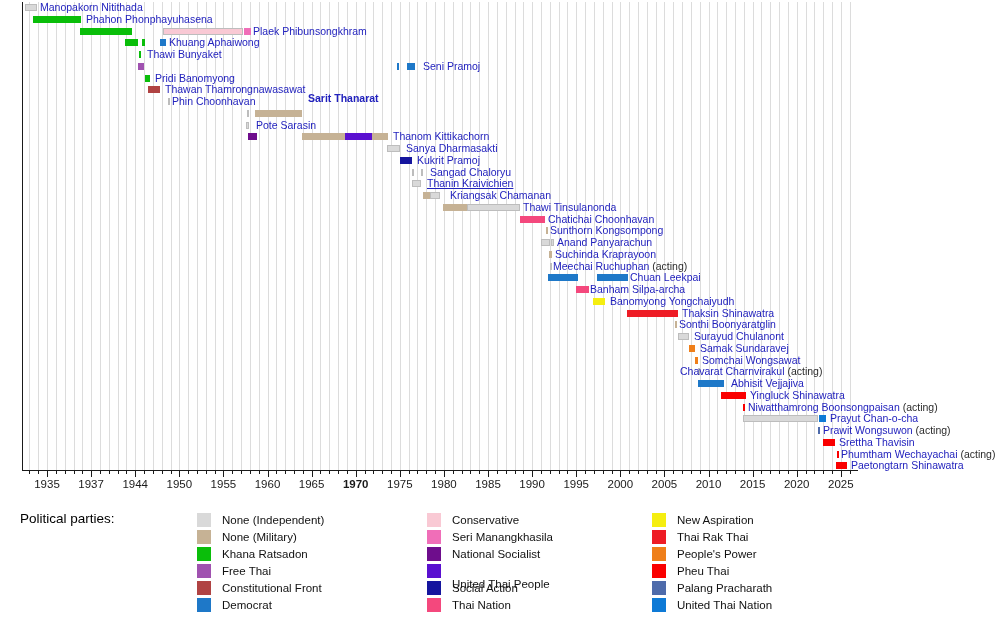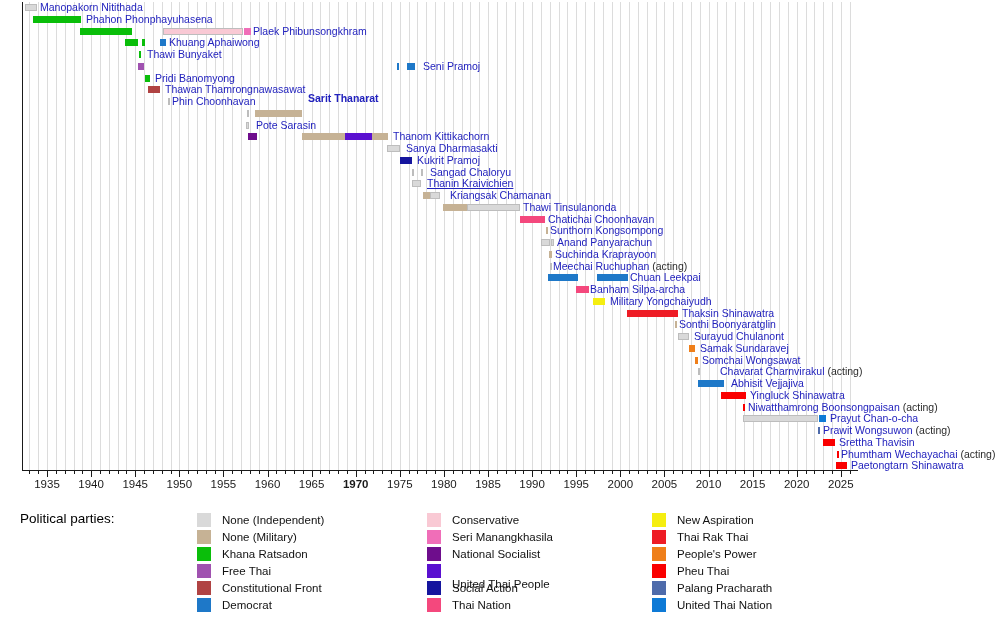--- a/index.html
+++ b/index.html
@@ -210,22 +210,22 @@
       <div class="tick minor" style="left: 779.1px;"></div>
       <div class="tick minor" style="left: 787.9px;"></div>
       <div class="tick major" style="left: 796.7px;"></div>
       <div class="tick minor" style="left: 805.5px;"></div>
       <div class="tick minor" style="left: 814.3px;"></div>
       <div class="tick minor" style="left: 823.2px;"></div>
       <div class="tick minor" style="left: 832px;"></div>
       <div class="tick major" style="left: 840.8px;"></div>
       <div class="tick minor" style="left: 849.6px;"></div>
       <div class="tick-label" style="left: 25px;">1935</div>
-      <div class="tick-label" style="left: 69.1px;">1940</div>
-      <div class="tick-label" style="left: 113.2px;">1945</div>
+      <div class="tick-label" style="left: 69.1px;">1937</div>
+      <div class="tick-label" style="left: 113.2px;">1944</div>
       <div class="tick-label" style="left: 157.3px;">1950</div>
       <div class="tick-label" style="left: 201.4px;">1955</div>
       <div class="tick-label" style="left: 245.5px;">1960</div>
       <div class="tick-label" style="left: 289.6px;">1965</div>
       <div class="tick-label" style="left: 333.7px; font-weight: bold;">1970</div>
       <div class="tick-label" style="left: 377.8px;">1975</div>
       <div class="tick-label" style="left: 421.9px;">1980</div>
       <div class="tick-label" style="left: 466px;">1985</div>
       <div class="tick-label" style="left: 510.1px;">1990</div>
       <div class="tick-label" style="left: 554.2px;">1995</div>
@@ -294,33 +294,33 @@
       <div class="bar" style="left: 549px; width: 3px; top: 250.75px; background: rgb(198, 178, 149);"></div>
       <div class="pm-label" style="left: 555px; top: 248.75px;"><span>Suchinda Kraprayoon</span></div>
       <div class="bar light" style="left: 550px; width: 2px; top: 262.5px; background: rgb(217, 217, 217);"></div>
       <div class="pm-label" style="left: 553px; top: 260.5px;"><span>Meechai Ruchuphan</span><span class="pm-suffix"> (acting)</span></div>
       <div class="bar" style="left: 548px; width: 30px; top: 274.25px; background: rgb(30, 120, 200);"></div>
       <div class="bar" style="left: 597px; width: 31px; top: 274.25px; background: rgb(30, 120, 200);"></div>
       <div class="pm-label" style="left: 630px; top: 272.25px;"><span>Chuan Leekpai</span></div>
       <div class="bar" style="left: 576px; width: 13px; top: 286px; background: rgb(244, 72, 125);"></div>
       <div class="pm-label" style="left: 590px; top: 284px;"><span>Banham Silpa-archa</span></div>
       <div class="bar" style="left: 593px; width: 12px; top: 297.75px; background: rgb(245, 238, 16);"></div>
-      <div class="pm-label" style="left: 610px; top: 295.75px;"><span>Military Yongchaiyudh</span></div>
+      <div class="pm-label" style="left: 610px; top: 295.75px;"><span>Banomyong Yongchaiyudh</span></div>
       <div class="bar" style="left: 627px; width: 51px; top: 309.5px; background: rgb(238, 28, 37);"></div>
       <div class="pm-label" style="left: 682px; top: 307.5px;"><span>Thaksin Shinawatra</span></div>
       <div class="bar" style="left: 675px; width: 2px; top: 321.25px; background: rgb(198, 178, 149);"></div>
       <div class="pm-label" style="left: 679px; top: 319.25px;"><span>Sonthi Boonyaratglin</span></div>
       <div class="bar light" style="left: 678px; width: 11px; top: 333px; background: rgb(217, 217, 217);"></div>
       <div class="pm-label" style="left: 694px; top: 331px;"><span>Surayud Chulanont</span></div>
       <div class="bar" style="left: 689px; width: 6px; top: 344.75px; background: rgb(239, 127, 26);"></div>
       <div class="pm-label" style="left: 700px; top: 342.75px; text-align: center;"><span>Samak Sundaravej</span></div>
       <div class="bar" style="left: 695px; width: 3px; top: 356.5px; background: rgb(239, 127, 26);"></div>
       <div class="pm-label" style="left: 702px; top: 354.5px;"><span>Somchai Wongsawat</span></div>
       <div class="bar light" style="left: 698px; width: 2px; top: 368.25px; background: rgb(217, 217, 217);"></div>
-      <div class="pm-label" style="left: 720px; top: 366.25px;"><span>Chavarat Charnvirakul</span><span class="pm-suffix"> (acting)</span></div>
+      <div class="pm-label" style="left: 680px; top: 366.25px;"><span>Chavarat Charnvirakul</span><span class="pm-suffix"> (acting)</span></div>
       <div class="bar" style="left: 698px; width: 26px; top: 380px; background: rgb(30, 120, 200);"></div>
       <div class="pm-label" style="left: 731px; top: 378px;"><span>Abhisit Vejjajiva</span></div>
       <div class="bar" style="left: 721px; width: 25px; top: 391.75px; background: rgb(250, 0, 0);"></div>
       <div class="pm-label" style="left: 750px; top: 389.75px;"><span>Yingluck Shinawatra</span></div>
       <div class="bar" style="left: 743px; width: 2px; top: 403.5px; background: rgb(250, 0, 0);"></div>
       <div class="pm-label" style="left: 748px; top: 401.5px;"><span>Niwatthamrong Boonsongpaisan</span><span class="pm-suffix"> (acting)</span></div>
       <div class="bar light" style="left: 743px; width: 75px; top: 415.25px; background: rgb(217, 217, 217);"></div>
       <div class="bar" style="left: 819px; width: 7px; top: 415.25px; background: rgb(14, 122, 214);"></div>
       <div class="pm-label" style="left: 830px; top: 413.25px;"><span>Prayut Chan-o-cha</span></div>
       <div class="bar" style="left: 818px; width: 2px; top: 427px; background: rgb(78, 107, 171);"></div>

